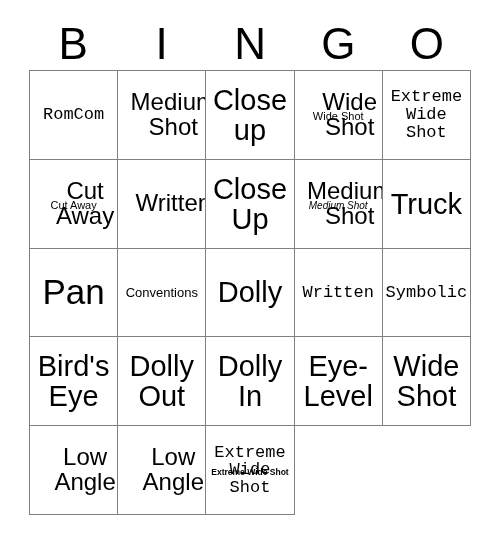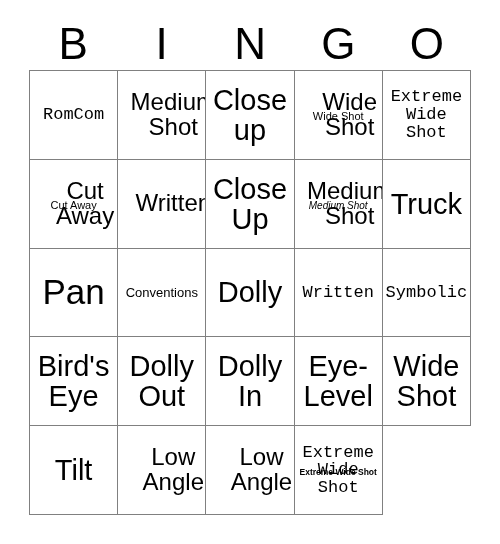--- a/index.html
+++ b/index.html
@@ -181,23 +181,20 @@
       </div>
       <div class="cell">
         <div class="cell-text fs-lg">Eye-
 Level</div>
       </div>
       <div class="cell">
         <div class="cell-text fs-lg">Wide
 Shot</div>
       </div>
       <div class="cell">
-        <div class="cell-text fs-lg">Tilt</div>
-      </div>
-      <div class="cell">
         <div class="cell-text fs-md">Low
 Angle</div>
       </div>
       <div class="cell">
         <div class="cell-text fs-md">Low
 Angle</div>
       </div>
       <div class="cell">
         <div class="cell-text fs-sm">Extreme
 Wide

